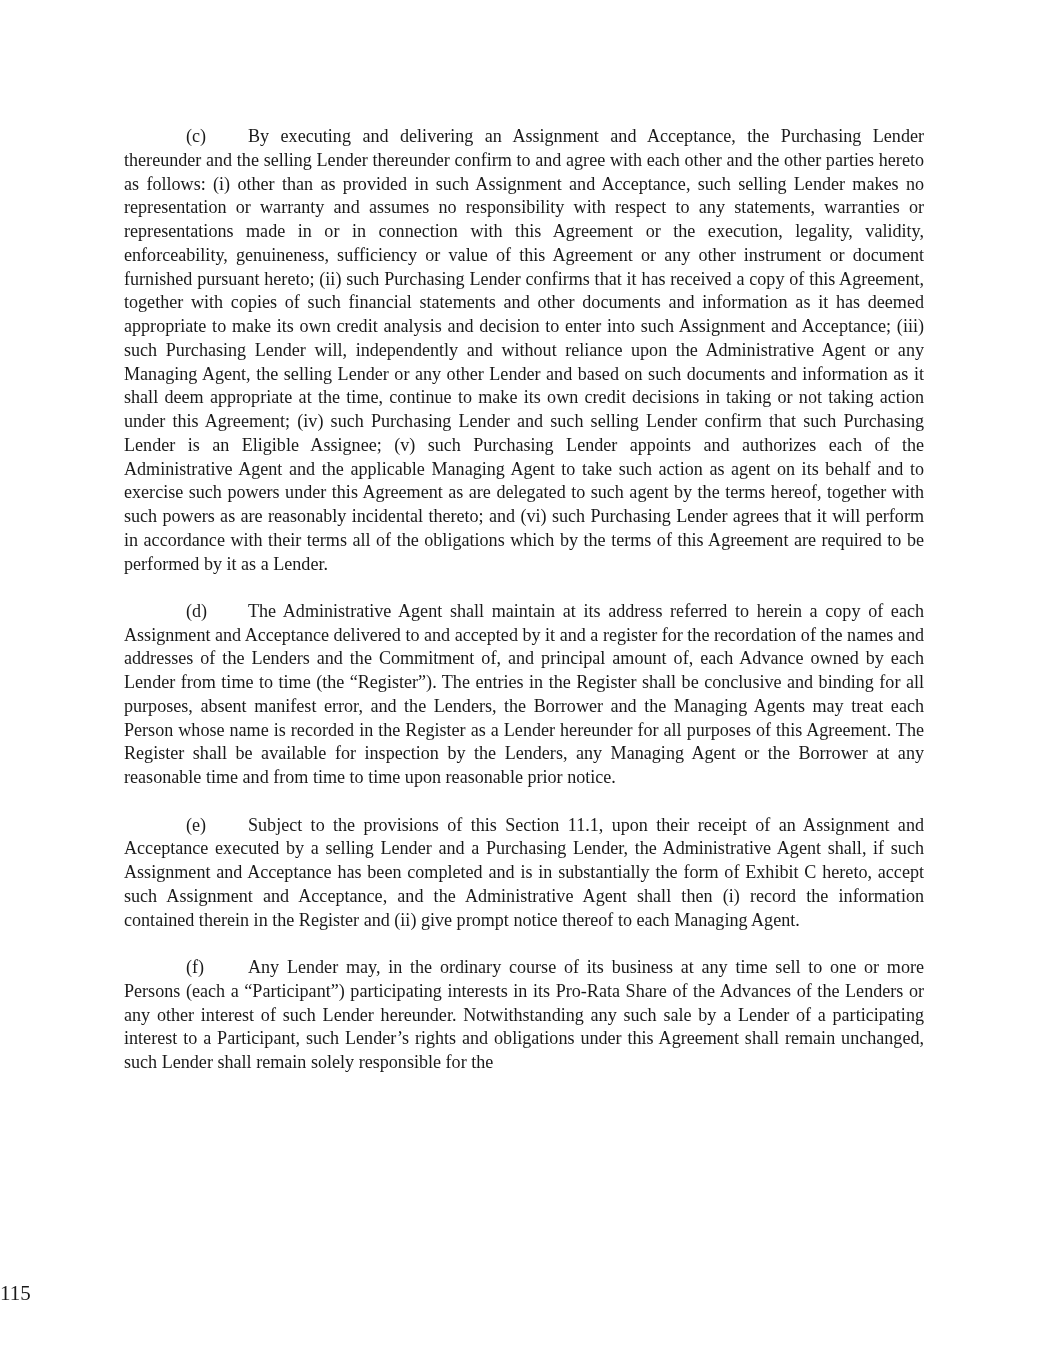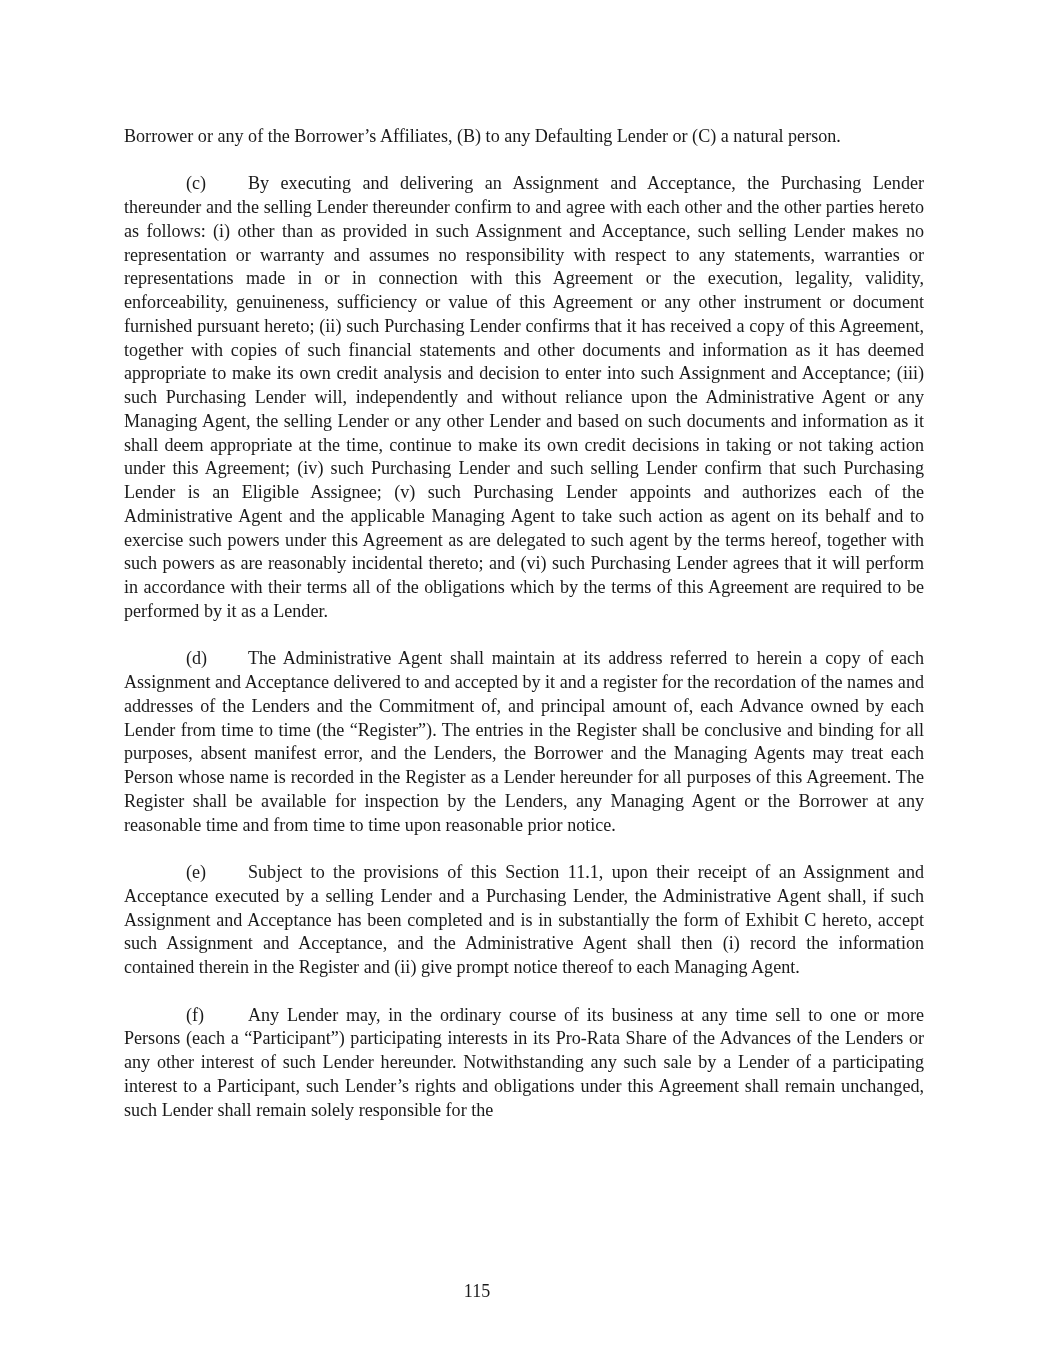--- a/index.html
+++ b/index.html
@@ -6,29 +6,28 @@
     body { width: 1055px; height: 1365px; position: relative; overflow: hidden; }
     .page {
       position: absolute; left: 124px; top: 125px; width: 800px;
       font-family: "Liberation Serif", "DejaVu Serif", serif;
       font-size: 18.1px; line-height: 23.75px; color: #1a1a1a;
     }
     .para { margin: 0 0 23.7px 0; text-align: justify; text-align-last: left; }
     .para .num { display: inline-block; width: 62px; margin-left: 62px; }
     .u { text-underline-offset: 2px; }
     .pn {
-      position: absolute; left: 0; width: 954px; top: 1281px; text-align: center;
-      font-family: "Liberation Serif", "DejaVu Serif", serif; font-size: 18px; color: #1a1a1a;
+      position: absolute; left: 0; width: 954px; top: 1281px; 
+      font-family: "Liberation Serif", "DejaVu Serif", serif; font-size: 21px; color: #1a1a1a;
     }
   </style>
 </head>
 <body>
 
 <div class="page">
-  <p class="para">Borrower or any of the Borrower’s Affiliates, (B) to any Defaulting Lender or (C) a natural person.</p>
   <div id="paras">
       <p class="para"><span class="num">(c)</span><span>By executing and delivering an Assignment and Acceptance, the Purchasing Lender thereunder and the selling Lender thereunder confirm to and agree with each other and the other parties hereto as follows: (i) other than as provided in such Assignment and Acceptance, such selling Lender makes no representation or warranty and assumes no responsibility with respect to any statements, warranties or representations made in or in connection with this Agreement or the execution, legality, validity, enforceability, genuineness, sufficiency or value of this Agreement or any other instrument or document furnished pursuant hereto; (ii) such Purchasing Lender confirms that it has received a copy of this Agreement, together with copies of such financial statements and other documents and information as it has deemed appropriate to make its own credit analysis and decision to enter into such Assignment and Acceptance; (iii) such Purchasing Lender will, independently and without reliance upon the Administrative Agent or any Managing Agent, the selling Lender or any other Lender and based on such documents and information as it shall deem appropriate at the time, continue to make its own credit decisions in taking or not taking action under this Agreement; (iv) such Purchasing Lender and such selling Lender confirm that such Purchasing Lender is an Eligible Assignee; (v) such Purchasing Lender appoints and authorizes each of the Administrative Agent and the applicable Managing Agent to take such action as agent on its behalf and to exercise such powers under this Agreement as are delegated to such agent by the terms hereof, together with such powers as are reasonably incidental thereto; and (vi) such Purchasing Lender agrees that it will perform in accordance with their terms all of the obligations which by the terms of this Agreement are required to be performed by it as a Lender.</span></p>
       <p class="para"><span class="num">(d)</span><span>The Administrative Agent shall maintain at its address referred to herein a copy of each Assignment and Acceptance delivered to and accepted by it and a register for the recordation of the names and addresses of the Lenders and the Commitment of, and principal amount of, each Advance owned by each Lender from time to time (the “</span><span class="u">Register</span><span>”).  The entries in the Register shall be conclusive and binding for all purposes, absent manifest error, and the Lenders, the Borrower and the Managing Agents may treat each Person whose name is recorded in the Register as a Lender hereunder for all purposes of this Agreement.  The Register shall be available for inspection by the Lenders, any Managing Agent or the Borrower at any reasonable time and from time to time upon reasonable prior notice.</span></p>
       <p class="para"><span class="num">(e)</span><span>Subject to the provisions of this </span><span class="u">Section 11.1</span><span>, upon their receipt of an Assignment and Acceptance executed by a selling Lender and a Purchasing Lender, the Administrative Agent shall, if such Assignment and Acceptance has been completed and is in substantially the form of </span><span class="u">Exhibit C</span><span> hereto, accept such Assignment and Acceptance, and the Administrative Agent shall then (i) record the information contained therein in the Register and (ii) give prompt notice thereof to each Managing Agent.</span></p>
       <p class="para"><span class="num">(f)</span><span>Any Lender may, in the ordinary course of its business at any time sell to one or more Persons (each a “</span><span class="u">Participant</span><span>”) participating interests in its Pro-Rata Share of the Advances of the Lenders or any other interest of such Lender hereunder.  Notwithstanding any such sale by a Lender of a participating interest to a Participant, such Lender’s rights and obligations under this Agreement shall remain unchanged, such Lender shall remain solely responsible for the</span></p>
     </div>
 </div>
 <div class="pn">115</div>
 
 </body></html>

